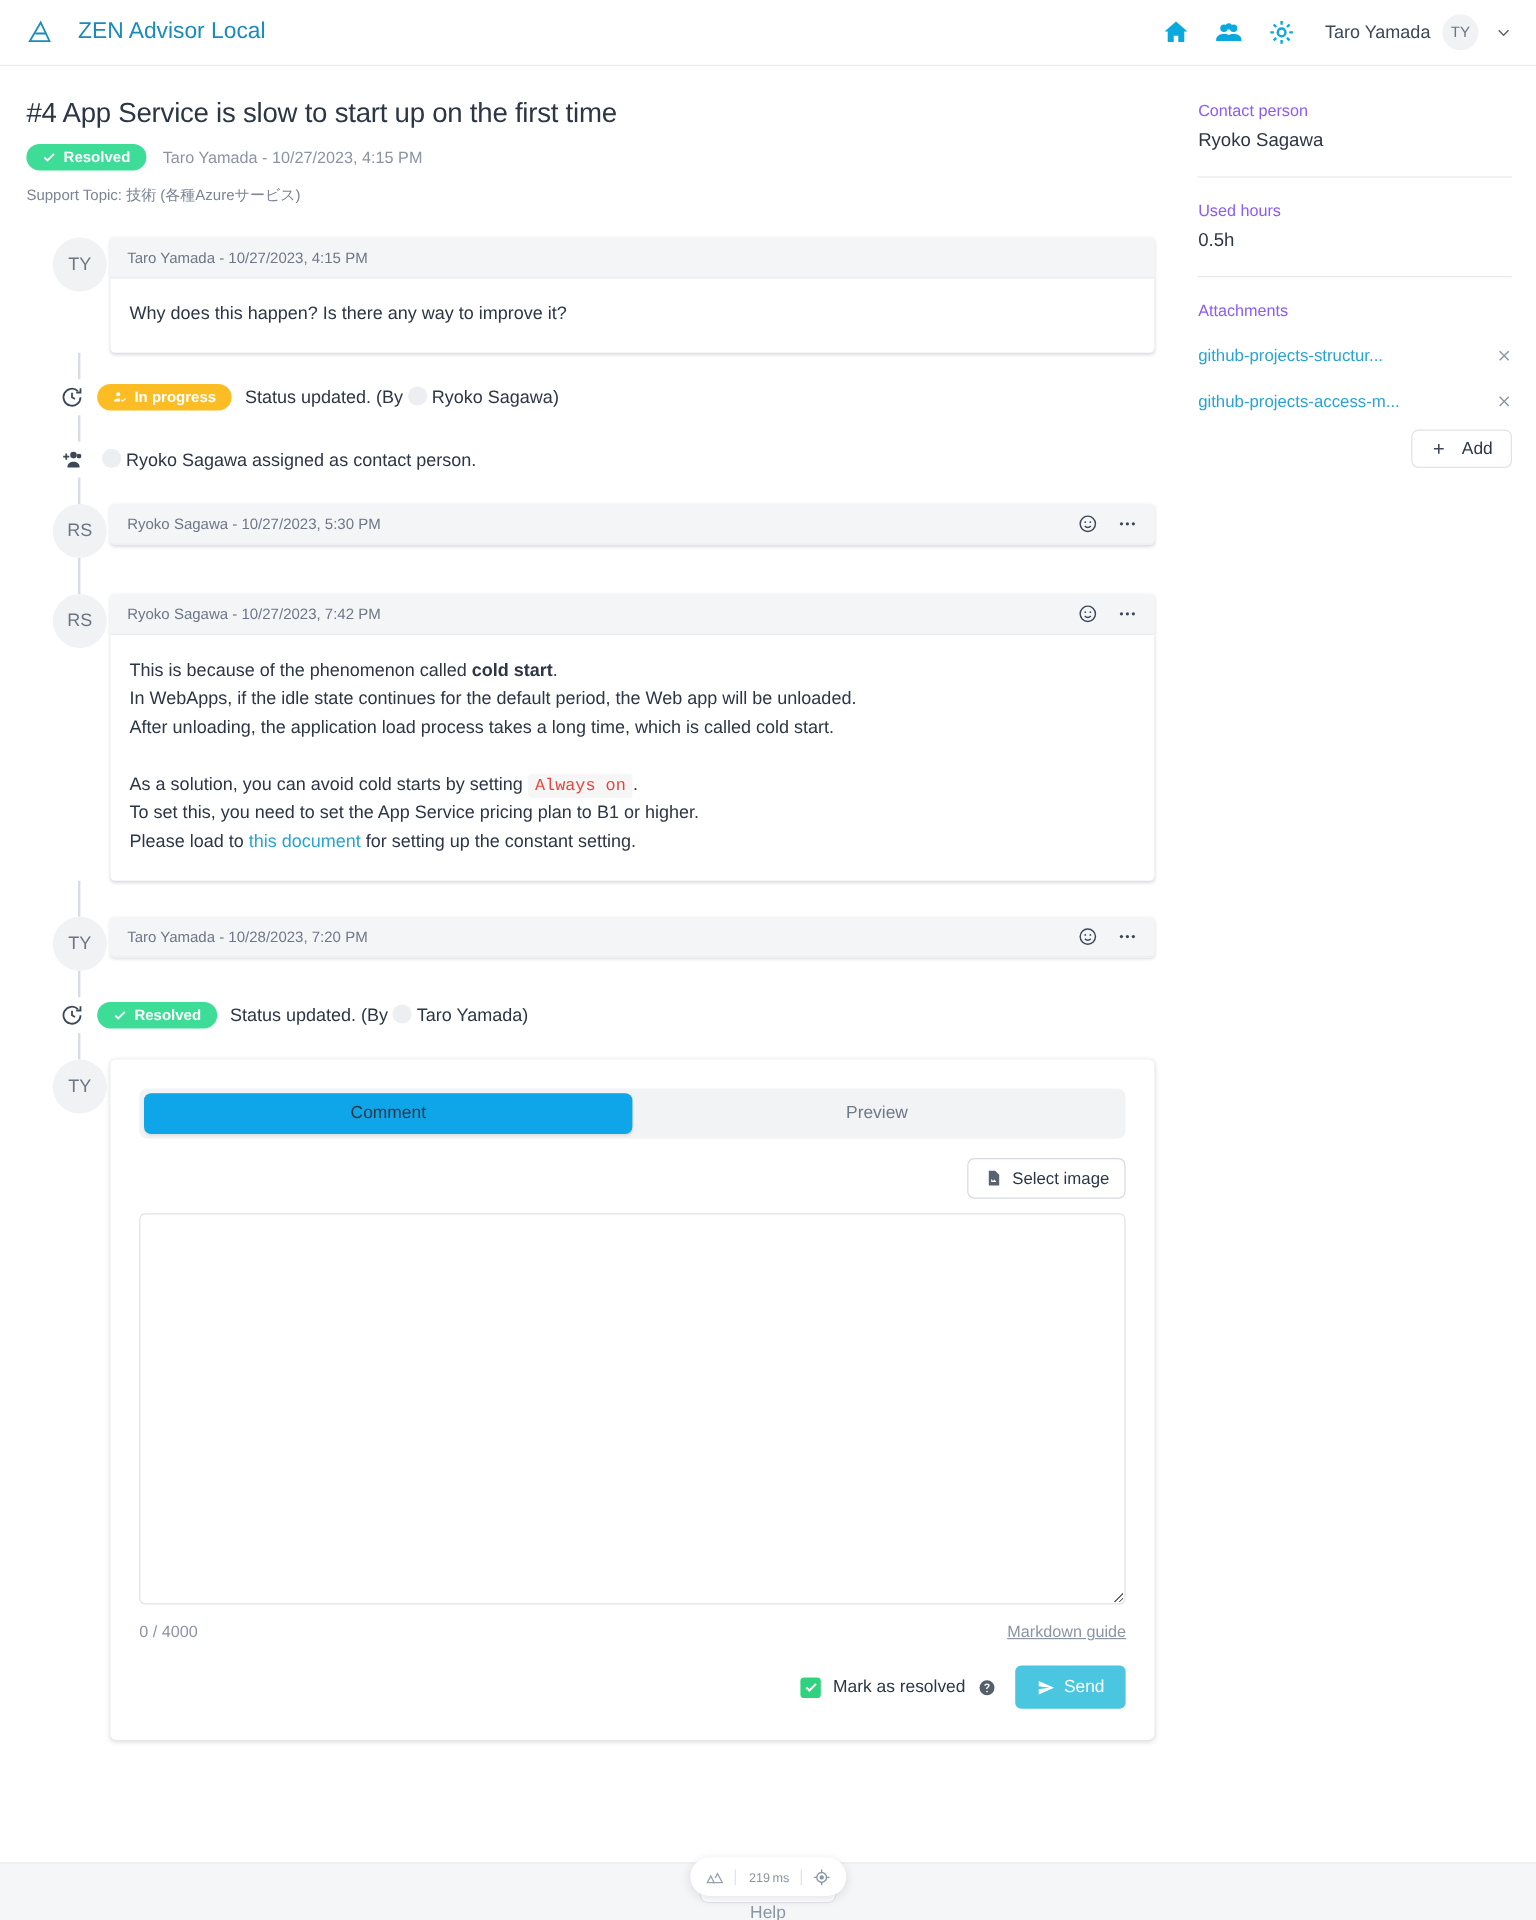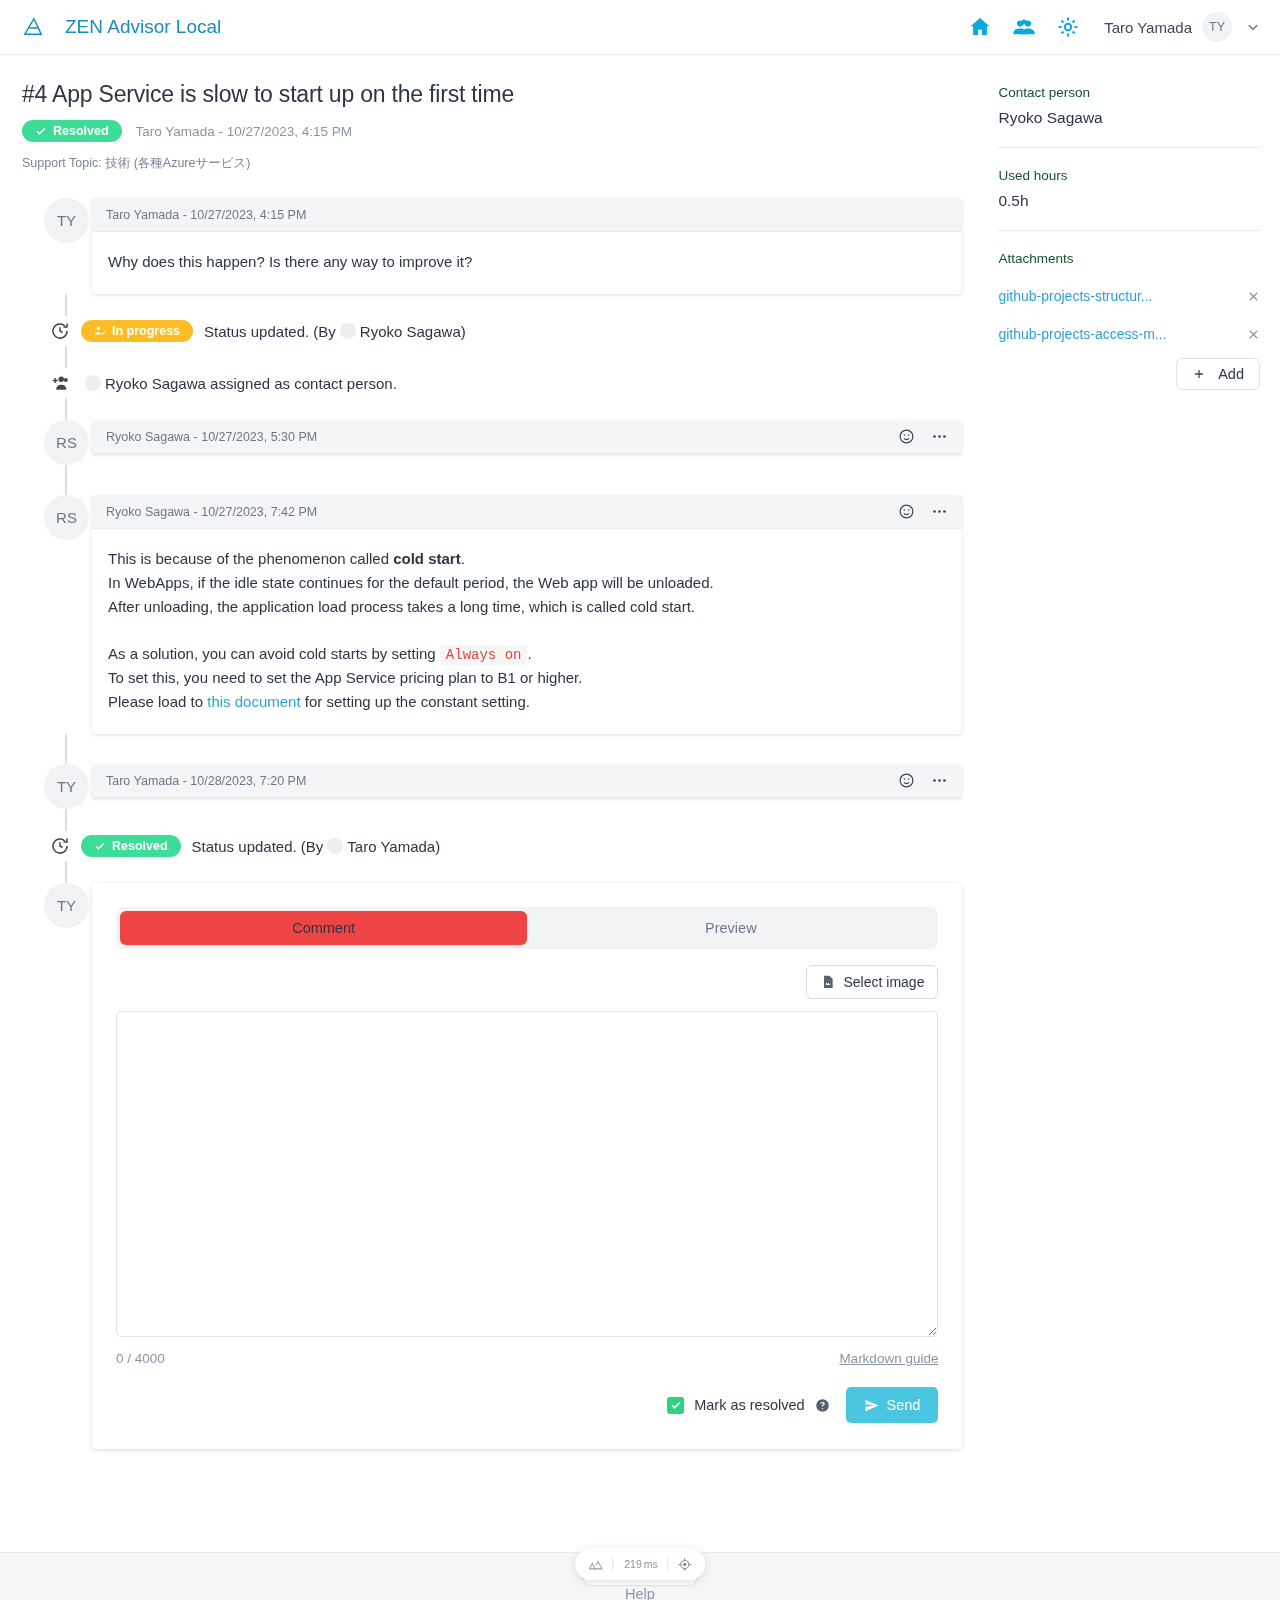--- a/index.html
+++ b/index.html
@@ -109,21 +109,21 @@
     margin-right:10px;padding:24px 24px 26px 24px;
   }
   .tabs{
     display:flex;background:#f2f3f5;border-radius:7px;
     padding:4px;width:100%;
   }
   .tab{
     flex:1;text-align:center;padding:9px 0;
     font-size:14.5px;color:#6f7988;border-radius:6px;cursor:pointer;
   }
-  .tab.active{background:#ef4444;color:#2c3645;box-shadow:0 1px 2px rgba(0,0,0,.09);}
+  .tab.active{background:#0ea5e9;color:#2c3645;box-shadow:0 1px 2px rgba(0,0,0,.09);}
   .img-row{display:flex;justify-content:flex-end;margin-top:16px;}
   .btn-outline{
     display:inline-flex;align-items:center;gap:8px;
     border:1px solid #d6dae0;background:#fff;border-radius:6px;
     padding:8px 13px;font-size:14px;color:#2c3645;cursor:pointer;
   }
   .btn-outline svg{width:16px;height:16px;color:#3c4758;}
   .textarea{
     margin-top:12px;width:100%;height:326px;
     border:1px solid #dfe2e7;border-radius:5px;background:#fff;
@@ -141,21 +141,21 @@
   .chk-label{font-size:14.5px;color:#2c3645;}
   .help-ico{width:15px;height:15px;color:#555f6c;}
   .btn-send{
     display:inline-flex;align-items:center;gap:8px;
     background:#4bc6e0;color:#fff;border:none;border-radius:5px;
     padding:10px 18px;font-size:14.5px;cursor:pointer;margin-left:6px;
   }
   .btn-send svg{width:15px;height:15px;}
 
   
-  .rail-label{font-size:13.5px;color:#14532d;}
+  .rail-label{font-size:13.5px;color:#8b5cf6;}
   .rail-value{font-size:15.5px;color:#2c3645;margin-top:9px;}
   .rail-hr{border-top:1px solid #e6e9ec;margin:20px 0 0 0;}
   .rail-block{padding-top:20px;}
   .att{display:flex;align-items:center;margin-top:22px;}
   .att a{color:#2aa3d0;font-size:14px;text-decoration:none;cursor:pointer;white-space:nowrap;overflow:hidden;text-overflow:ellipsis;max-width:200px;}
   .att .sp{flex:1;}
   .x-ico{width:13px;height:13px;color:#8b95a3;cursor:pointer;}
   .add-row{display:flex;justify-content:flex-end;margin-top:16px;}
   .btn-add{
     display:inline-flex;align-items:center;gap:12px;

